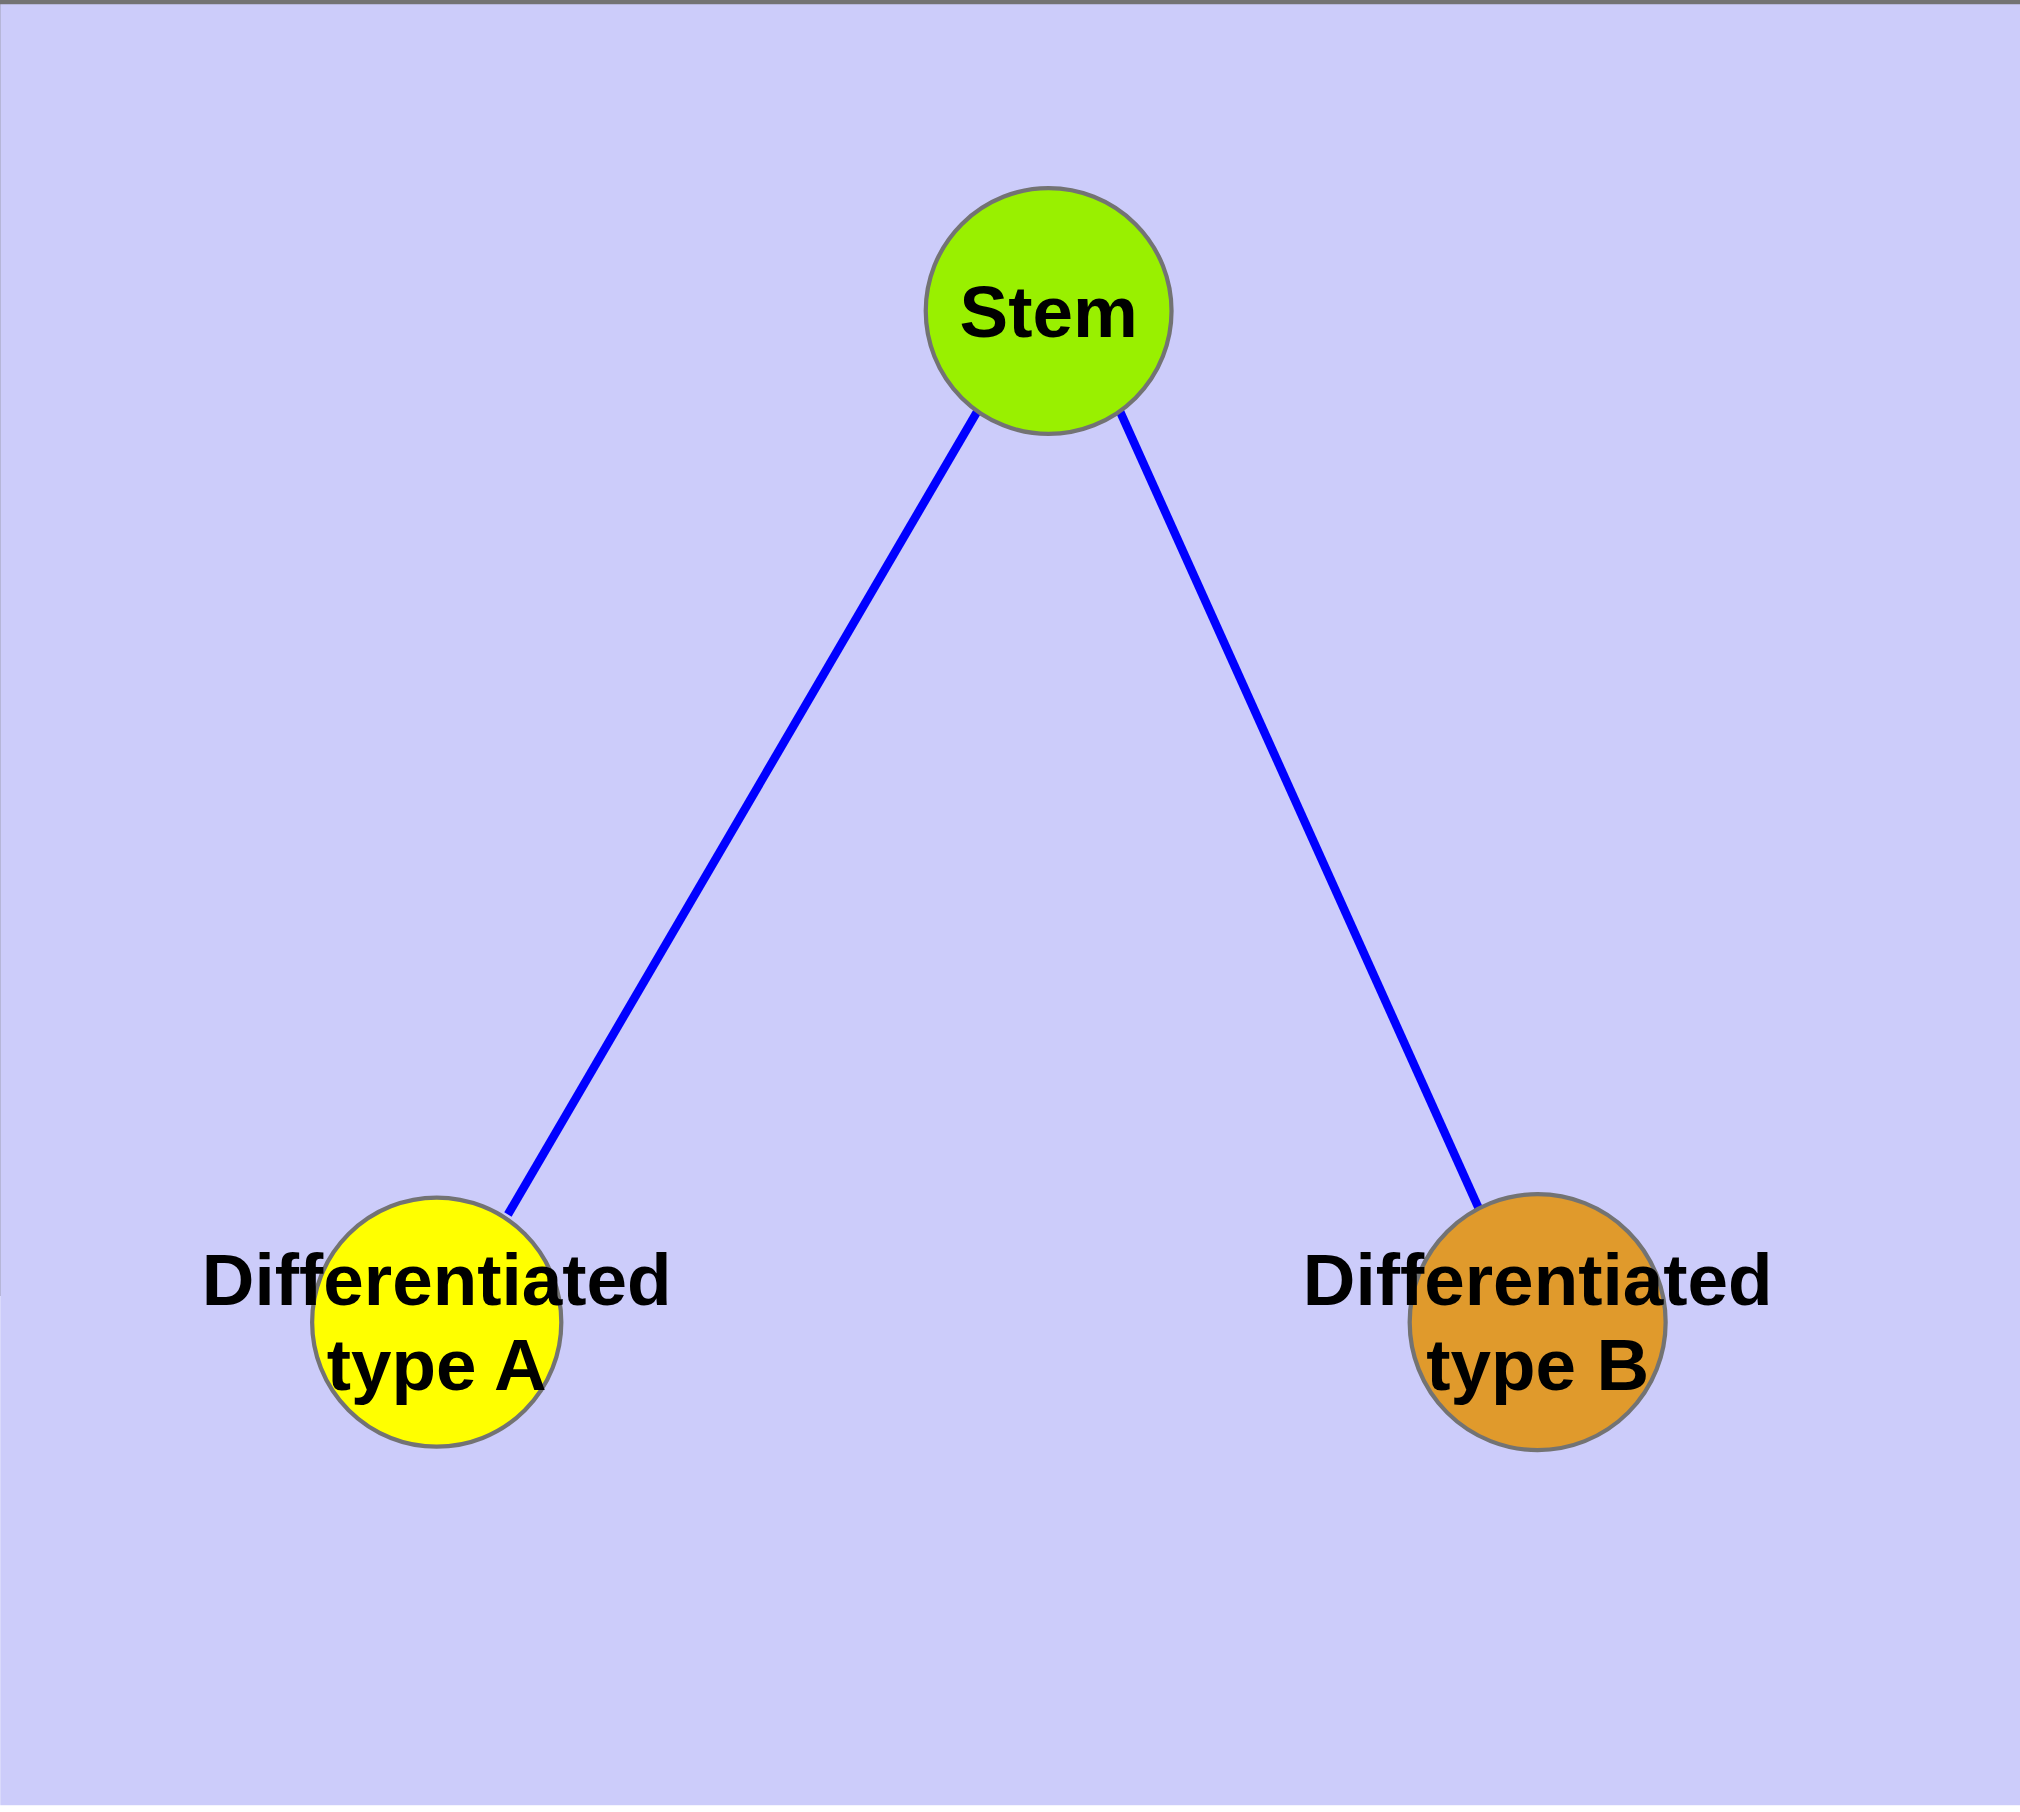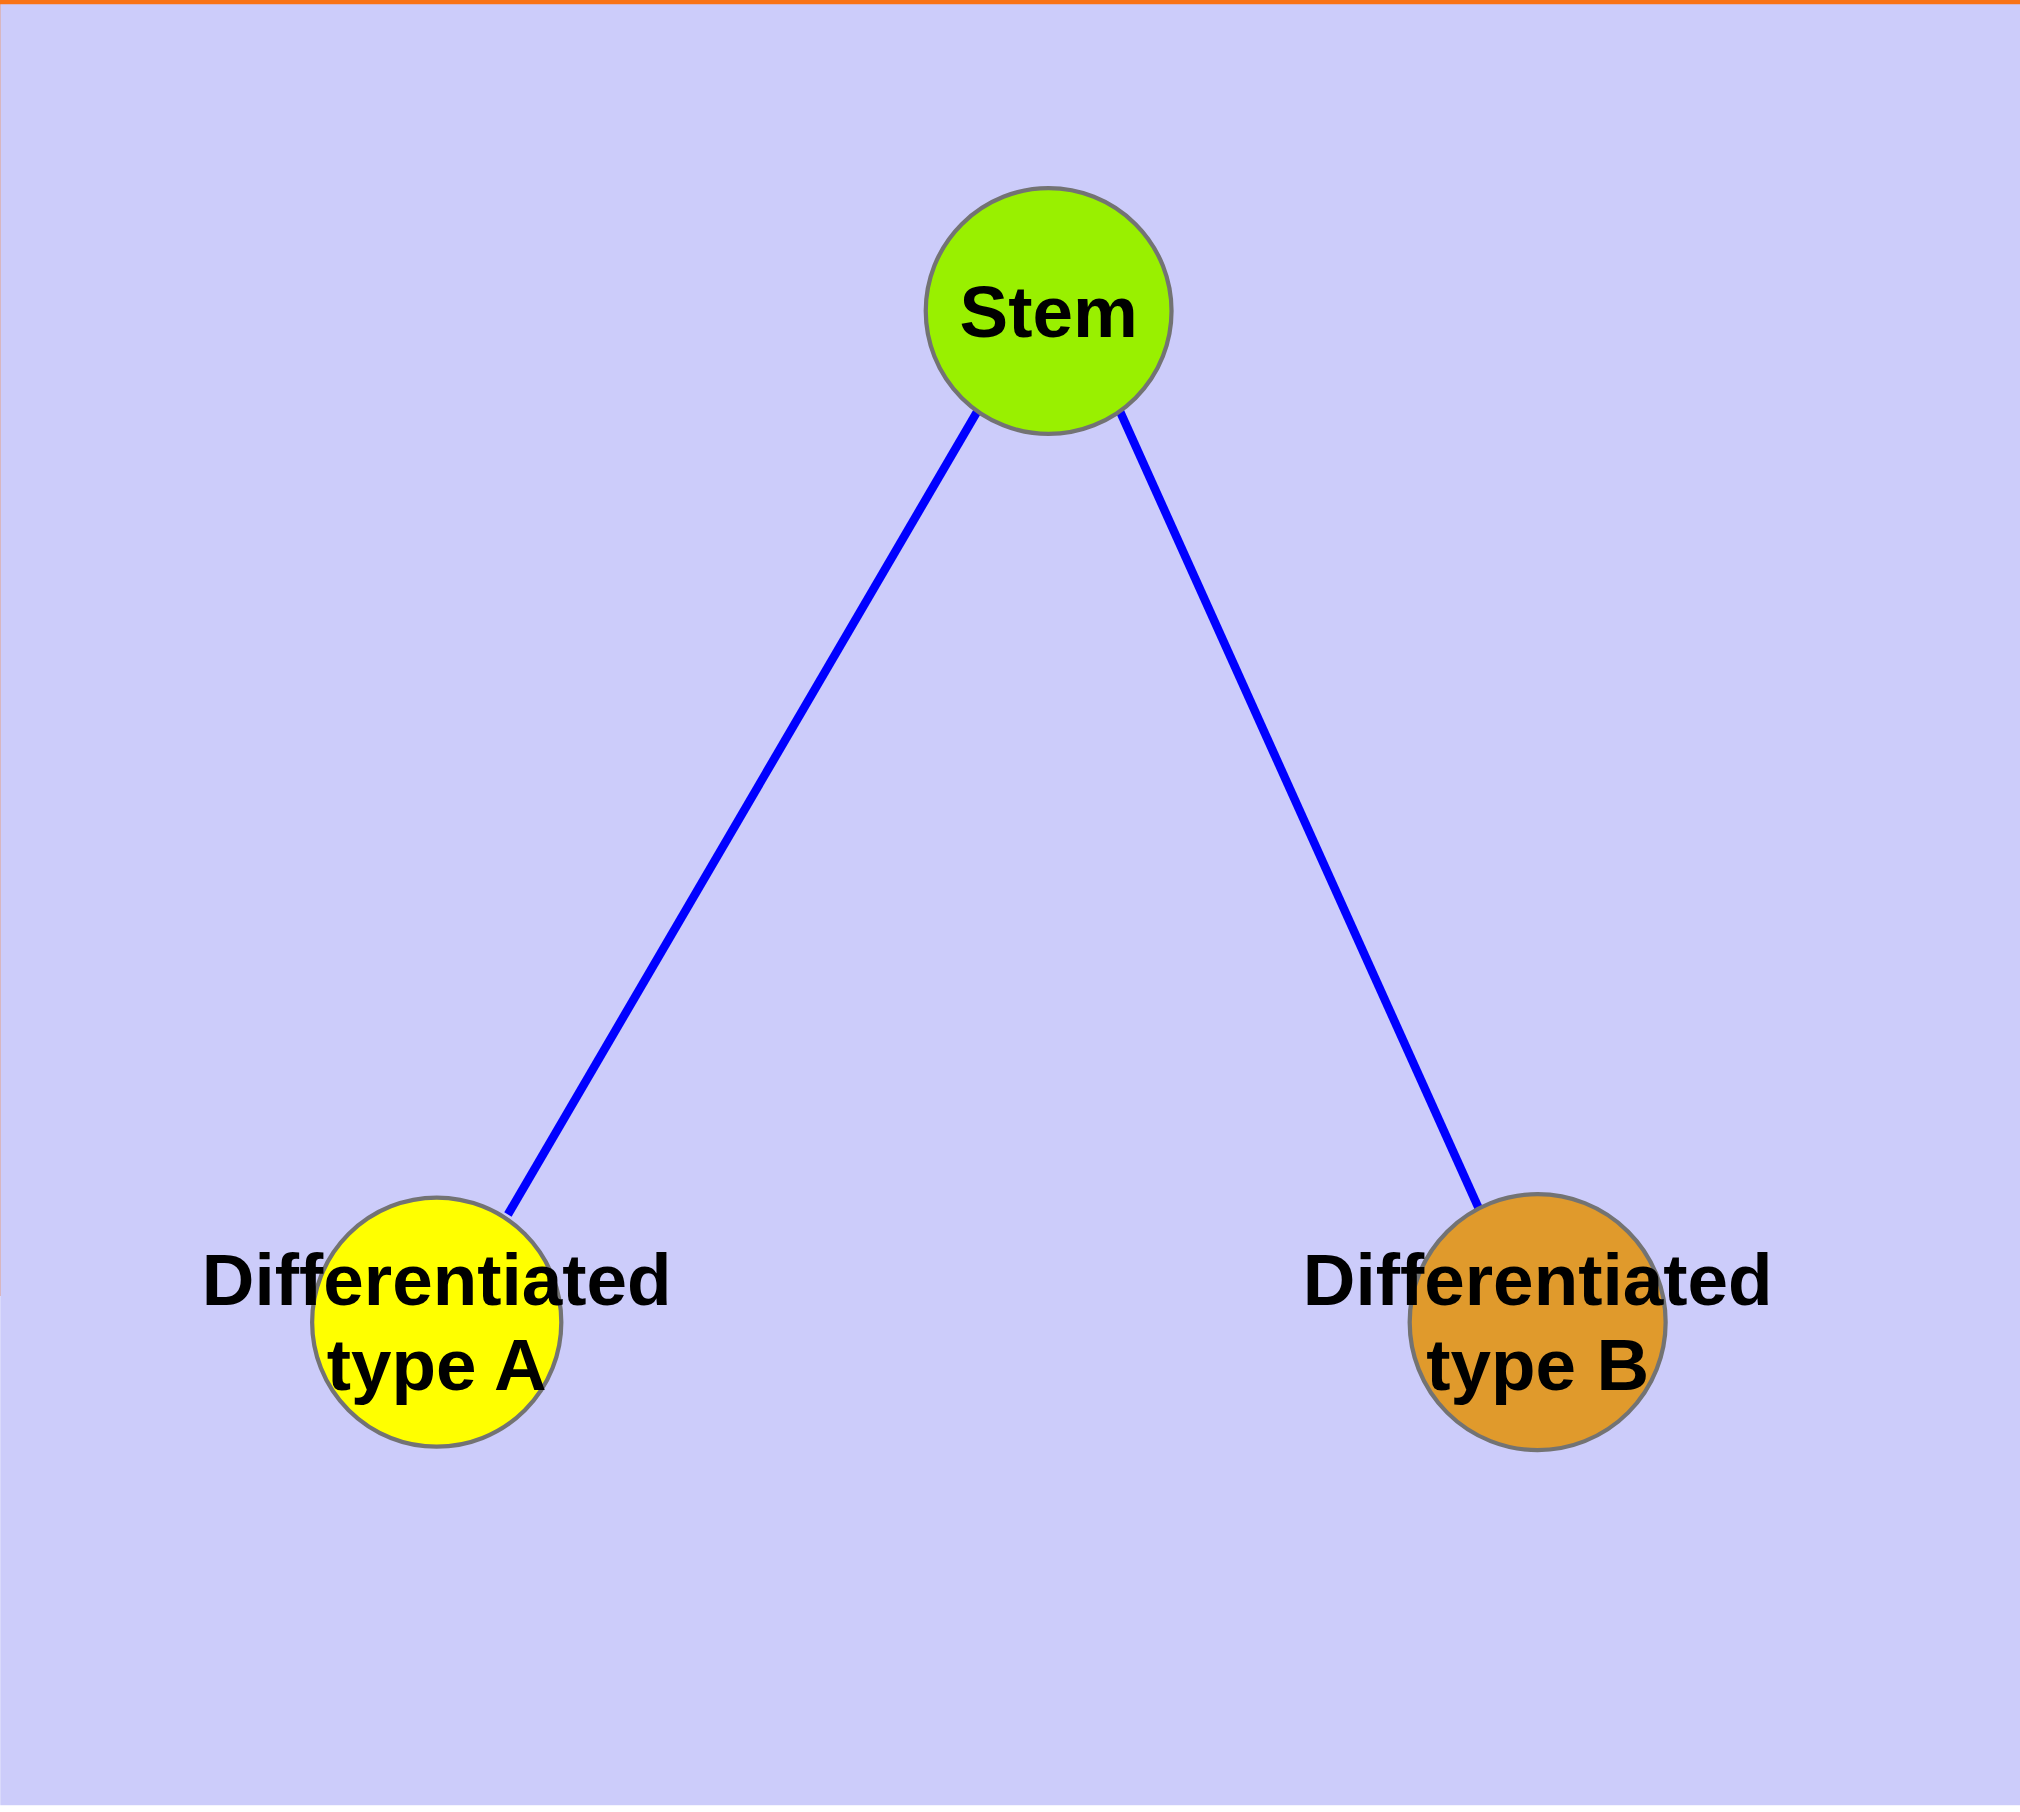--- a/index.html
+++ b/index.html
@@ -31,21 +31,21 @@
   .node-label {
     font-family: "Liberation Sans", sans-serif;
     font-weight: bold;
     fill: #000000;
     paint-order: normal;
   }
 </style>
 </head>
 <body>
 
-<div id="graph-canvas" style="width: 2021px; height: 1296px; background: #f97316;">
+<div id="graph-canvas" style="width: 2021px; height: 1296px; background: #737373;">
   <svg id="graph-svg" viewBox="0 0 2384 2138" xmlns="http://www.w3.org/2000/svg" style="width: 2021px; height: 1812px;">
 
     <rect id="plot-background" x="0" y="5" width="2384" height="2125" fill="#ccccfa"></rect>
 
     <g id="edges-layer">
       <line id="edge-stem-to-diff-a" x1="1153" y1="485" x2="599" y2="1433" stroke="#0000ff" stroke-width="10" stroke-linecap="butt"></line>
       <line id="edge-stem-to-diff-b" x1="1321" y1="485" x2="1750" y2="1438" stroke="#0000ff" stroke-width="10" stroke-linecap="butt"></line>
     </g>
 
     <g id="nodes-layer">

